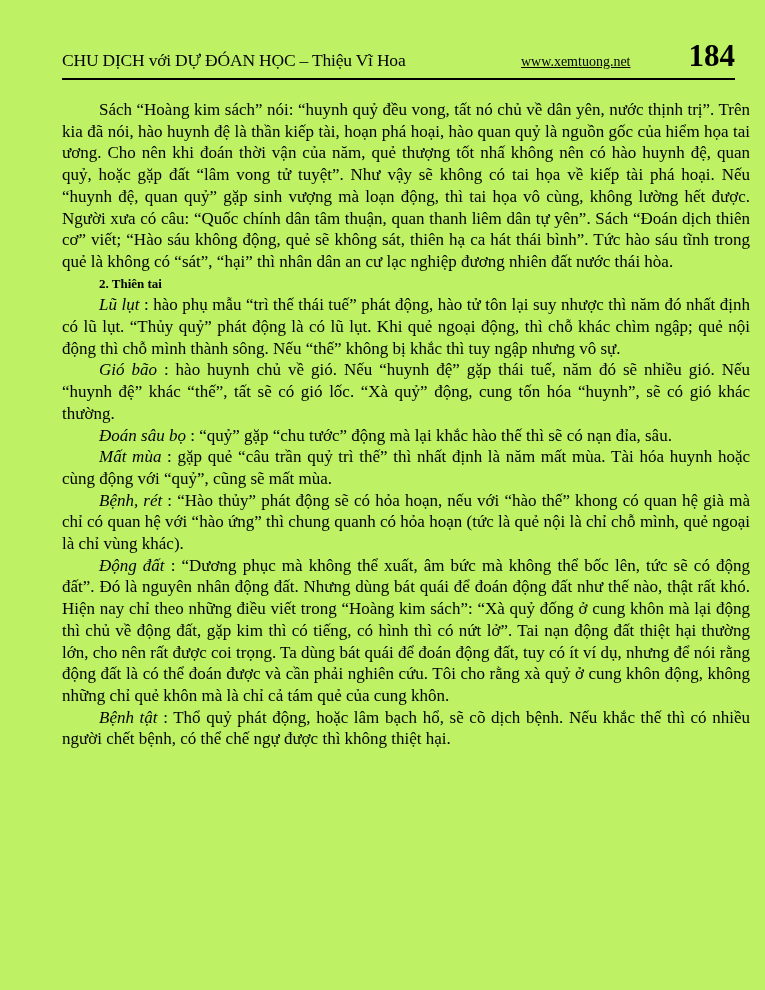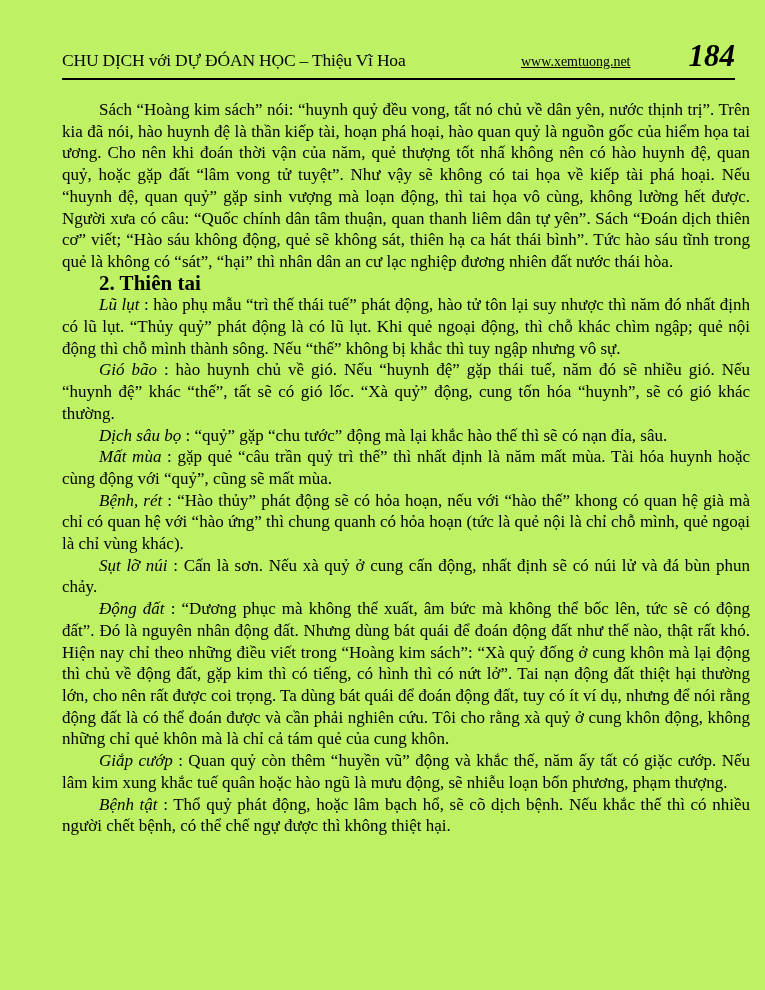--- a/index.html
+++ b/index.html
@@ -12,47 +12,45 @@
   .header{
     display:flex;align-items:baseline;
     border-bottom:2px solid #000;
     padding-bottom:7px;margin-right:15px;
   }
   .header-title{font-size:17.5px;white-space:nowrap;letter-spacing:-0.2px;}
   .header-url{
     margin-left:auto;margin-right:58px;font-size:14px;
     text-decoration:underline;color:#000;white-space:nowrap;
   }
-  .header-page{font-size:31px;font-weight:bold;line-height:0.9;font-style:italic;}
+  .header-page{font-size:31px;font-weight:bold;line-height:0.9;}
   .body-text{margin-top:19px;font-size:17px;line-height:21.7px;text-align:justify;}
   .body-text p{margin:0;text-indent:37px;}
   .section-heading{
     font-weight:bold;margin:12px 0 13px 0;text-indent:37px;
-    font-size:21px;line-height:21.7px;
+    font-size:13px;line-height:21.7px;
   }
   .entry i{font-style:italic;}
 </style>
 </head>
 <body>
 
 <div class="page">
   <div class="header">
     <span class="header-title">CHU DỊCH với DỰ ĐÓAN HỌC – Thiệu Vĩ Hoa</span>
     <span class="header-url">www.xemtuong.net</span>
     <span class="header-page">184</span>
   </div>
 
   <div class="body-text">
     <p>Sách “Hoàng kim sách” nói: “huynh quỷ đều vong, tất nó chủ về dân yên, nước thịnh trị”. Trên kia đã nói, hào huynh đệ là thần kiếp tài, hoạn phá hoại, hào quan quỷ là nguồn gốc của hiểm họa tai ương. Cho nên khi đoán thời vận của năm, quẻ thượng tốt nhấ không nên có hào huynh đệ, quan quỷ, hoặc gặp đất “lâm vong tử tuyệt”. Như vậy sẽ không có tai họa về kiếp tài phá hoại. Nếu “huynh đệ, quan quỷ” gặp sinh vượng mà loạn động, thì tai họa vô cùng, không lường hết được. Người xưa có câu: “Quốc chính dân tâm thuận, quan thanh liêm dân tự yên”. Sách “Đoán dịch thiên cơ” viết; “Hào sáu không động, quẻ sẽ không sát, thiên hạ ca hát thái bình”. Tức hào sáu tĩnh trong quẻ là không có “sát”, “hại” thì nhân dân an cư lạc nghiệp đương nhiên đất nước thái hòa.</p>
     <p class="section-heading">2. Thiên tai</p>
     <div id="entries">
         <p class="entry"><i>Lũ lụt</i> : hào phụ mẫu “trì thế thái tuế” phát động, hào tử tôn lại suy nhược thì năm đó nhất định có lũ lụt. “Thủy quỷ” phát động là có lũ lụt. Khi quẻ ngoại động, thì chỗ khác chìm ngập; quẻ nội động thì chỗ mình thành sông. Nếu “thế” không bị khắc thì tuy ngập nhưng vô sự.</p>
         <p class="entry"><i>Gió bão</i> : hào huynh chủ về gió. Nếu “huynh đệ” gặp thái tuế, năm đó sẽ nhiều gió. Nếu “huynh đệ” khác “thế”, tất sẽ có gió lốc. “Xà quỷ” động, cung tốn hóa “huynh”, sẽ có gió khác thường.</p>
-        <p class="entry"><i>Dịch sâu bọ</i> : “quỷ” gặp “chu tước” động mà lại khắc hào thế thì sẽ có nạn đỉa, sâu.</p>
+        <p class="entry"><i>Đoán sâu bọ</i> : “quỷ” gặp “chu tước” động mà lại khắc hào thế thì sẽ có nạn đỉa, sâu.</p>
         <p class="entry"><i>Mất mùa</i> : gặp quẻ “câu trần quỷ trì thế” thì nhất định là năm mất mùa. Tài hóa huynh hoặc cùng động với “quỷ”, cũng sẽ mất mùa.</p>
         <p class="entry"><i>Bệnh, rét</i> : “Hào thủy” phát động sẽ có hỏa hoạn, nếu với “hào thế” khong có quan hệ già mà chỉ có quan hệ với “hào ứng” thì chung quanh có hỏa hoạn (tức là quẻ nội là chỉ chỗ mình, quẻ ngoại là chỉ vùng khác).</p>
-        <p class="entry"><i>Sụt lỡ núi</i> : Cấn là sơn. Nếu xà quỷ ở cung cấn động, nhất định sẽ có núi lử và đá bùn phun chảy.</p>
         <p class="entry"><i>Động đất</i> : “Dương phục mà không thể xuất, âm bức mà không thể bốc lên, tức sẽ có động đất”. Đó  là nguyên  nhân động đất. Nhưng dùng bát quái để đoán động đất như thế nào, thật rất khó. Hiện nay chỉ theo những điều viết trong “Hoàng kim sách”: “Xà quỷ đống ở cung khôn mà lại động thì chủ về động đất, gặp kim thì có tiếng, có hình thì có nứt lở”. Tai nạn động đất thiệt hại thường lớn, cho nên rất được coi trọng. Ta dùng bát quái để đoán động đất, tuy có ít ví dụ, nhưng để nói rằng động đất là có thể đoán được và cần phải nghiên cứu. Tôi cho rằng xà quỷ ở cung khôn động, không những chỉ quẻ khôn mà là chỉ cả tám quẻ của cung khôn.</p>
-        <p class="entry"><i>Giắp cướp</i> : Quan quỷ còn thêm “huyền vũ” động và khắc thế, năm ấy tất có giặc cướp. Nếu lâm kim xung khắc tuế quân hoặc hào ngũ là mưu động, sẽ nhiễu loạn bốn phương, phạm thượng.</p>
         <p class="entry"><i>Bệnh tật</i> : Thổ quỷ phát động, hoặc lâm bạch hổ, sẽ cõ dịch bệnh. Nếu khắc thế thì có nhiều người chết bệnh, có thể chế ngự được thì không thiệt hại.</p>
       </div>
   </div>
 </div>
 
 </body></html>

